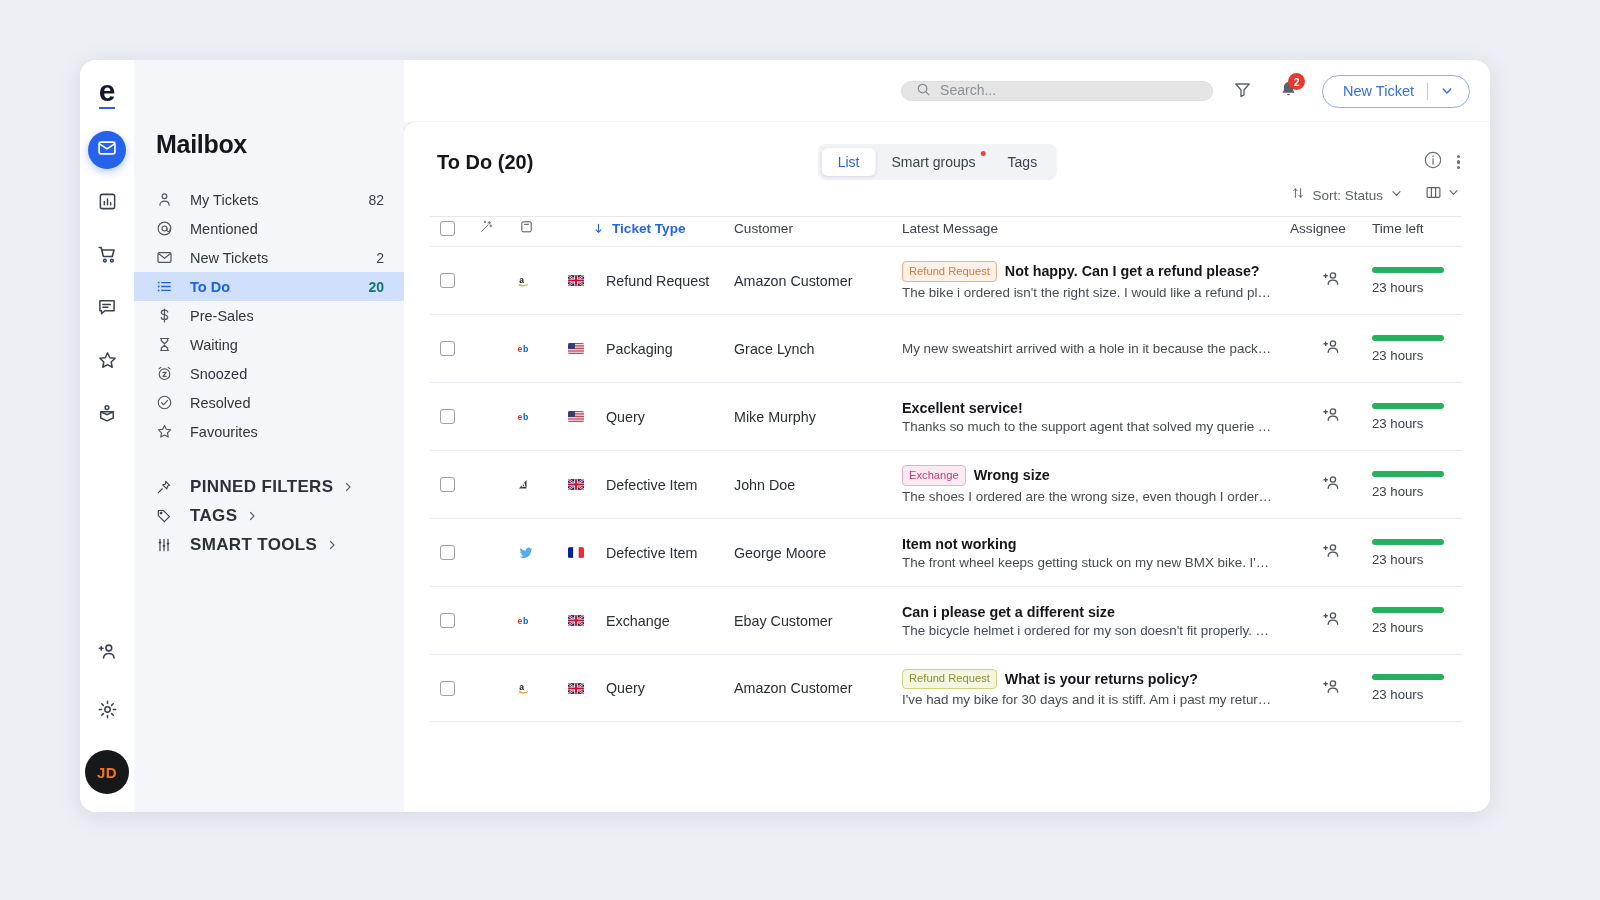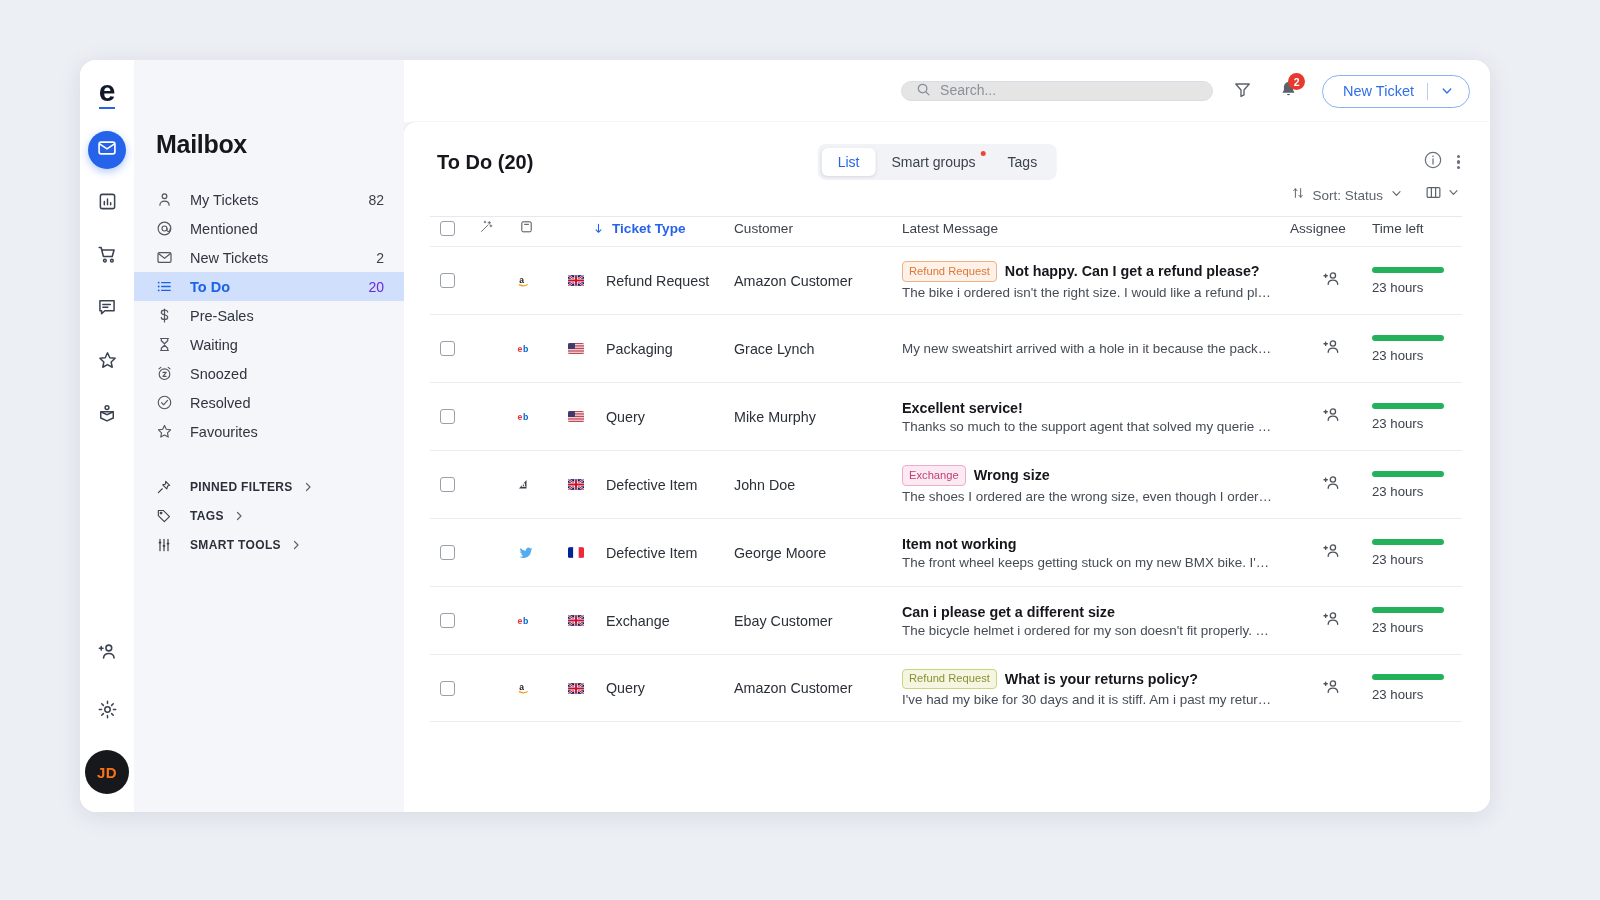--- a/index.html
+++ b/index.html
@@ -78,26 +78,26 @@
   .nav-item.active {
     background: #cfdffc; color: #1d63e6; font-weight: bold;
   }
   .nav-ico {
     width: 20px; flex: 0 0 20px; margin-right: 14px;
     display: flex; align-items: center; color: #51565f;
   }
   .nav-item.active .nav-ico { color: #1d63e6; }
   .nav-label { flex: 1; }
   .nav-count { font-size: 14px; color: #3a404a; }
-  .nav-item.active .nav-count { color: #6d28d9; font-weight: normal; margin-left: 36px; }
+  .nav-item.active .nav-count { color: #0f766e; font-weight: bold; margin-left: 36px; }
   .nav-gap { height: 26px; }
   .nav-section {
     display: flex; align-items: center;
     height: 29px; padding: 0 20px 0 22px;
-    font-size: 12px; font-weight: bold;
+    font-size: 17px; font-weight: bold;
     letter-spacing: .35px; color: #2b303a; text-align: right;
   }
   .nav-section .nav-ico { color: #3c414a; }
   .chev { margin-left: 9px; color: #5d636d; display: flex; }
 
   
   .main {
     flex: 1;
     display: flex; flex-direction: column;
     background: #f4f6fa;

